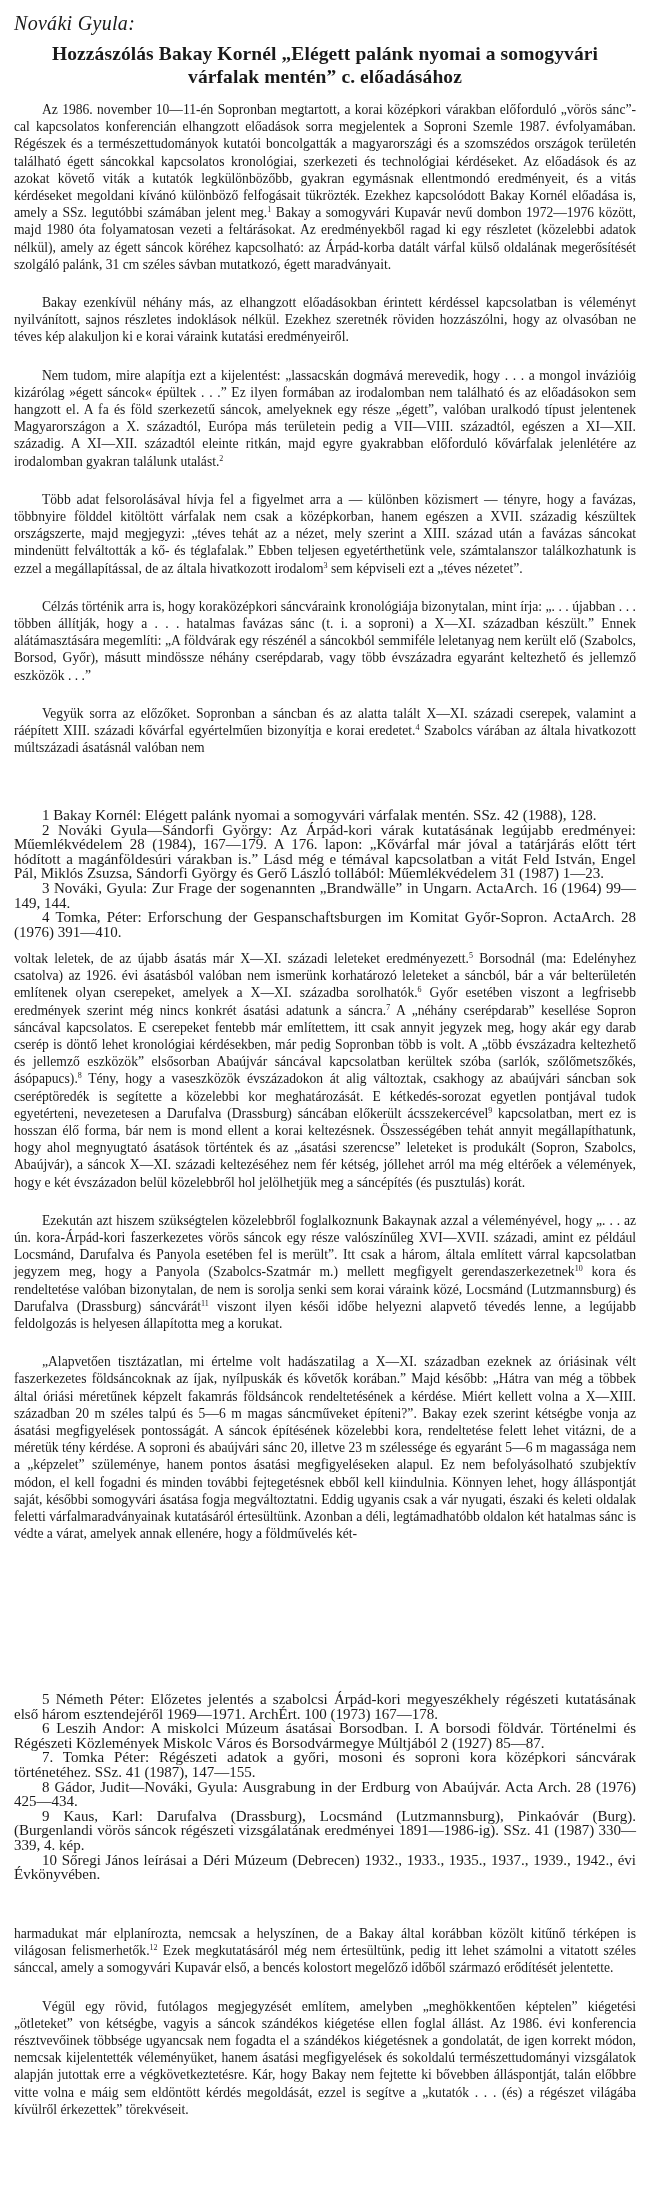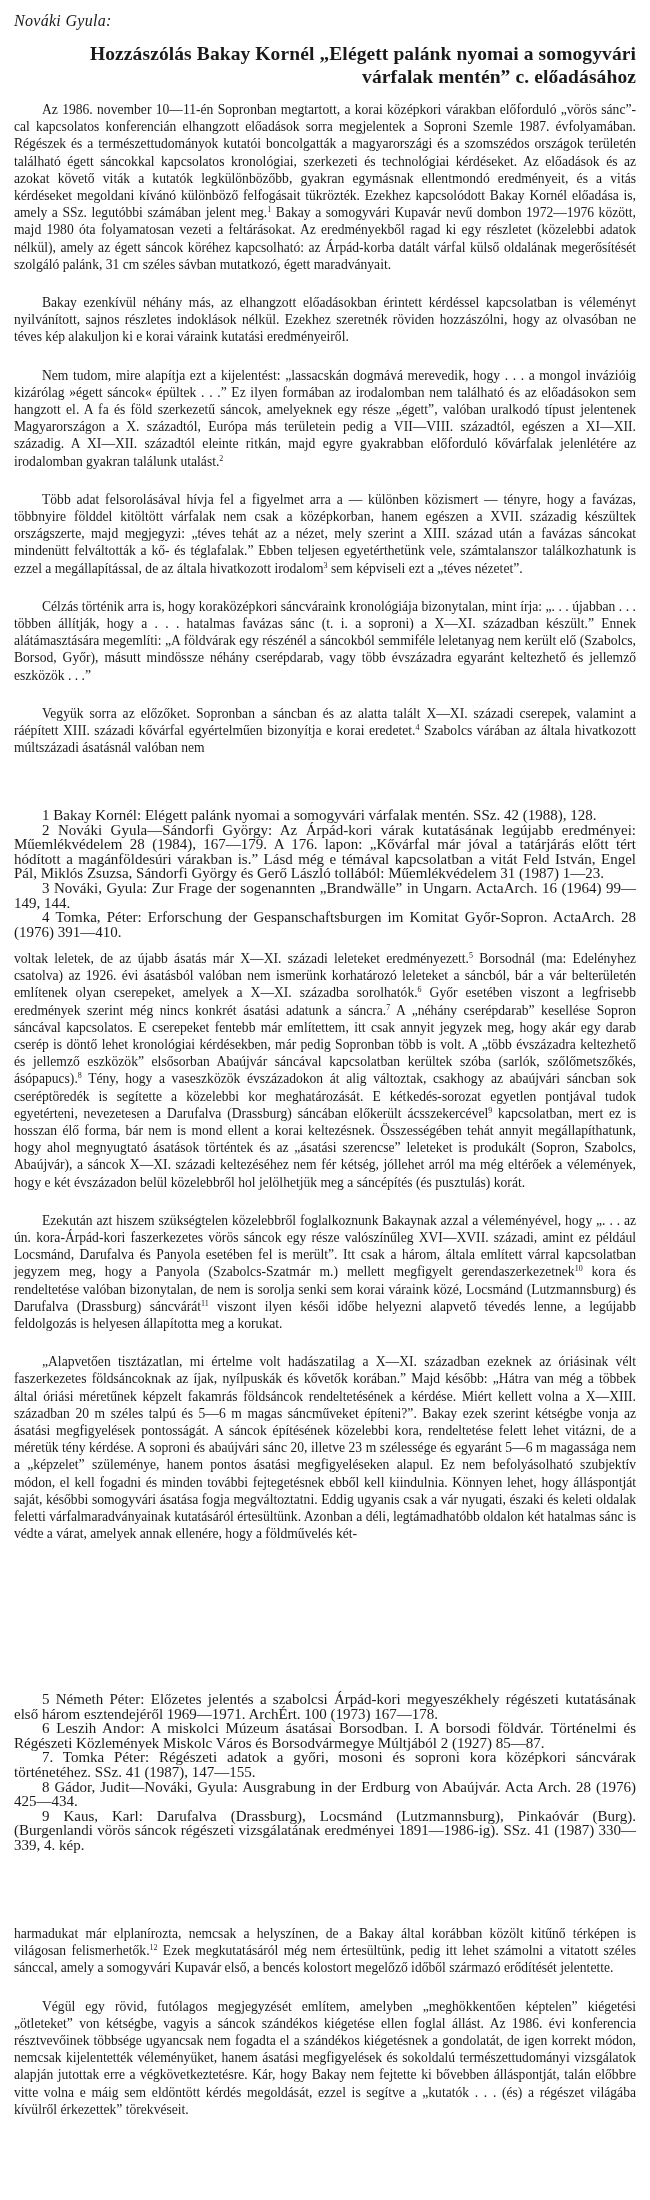--- a/index.html
+++ b/index.html
@@ -2,25 +2,25 @@
 <html><head>
 <meta charset="utf-8">
 <style>
   html, body { margin: 0; padding: 0; background: #ffffff; }
   body {
     width: 650px; height: 2200px; position: relative; overflow: hidden;
     font-family: "Liberation Serif", "DejaVu Serif", serif; color: #1a1a1a;
   }
   .author {
     position: absolute; left: 14px; top: 12px;
-    font-style: italic; font-size: 16px; letter-spacing: 0.3px;
+    font-style: italic; font-size: 20px; letter-spacing: 0.3px;
   }
   .title {
     position: absolute; left: 14px; right: 14px; top: 42px;
-    text-align: right; font-weight: bold; font-size: 19.5px; line-height: 23px;
+    text-align: center; font-weight: bold; font-size: 19.5px; line-height: 23px;
     font-family: "Liberation Serif", serif; letter-spacing: 0.1px;
   }
   .block {
     position: absolute; left: 14px; right: 14px;
   }
   .body-text p {
     margin: 0; font-size: 13.6px; line-height: 17.2px; text-align: justify;
     text-indent: 28px; hyphens: manual;
   }
   .body-text p + p { margin-top: 21px; }
@@ -65,18 +65,19 @@
   <p><span>Ezekután azt hiszem szükségtelen közelebbről foglalkoznunk Bakaynak azzal a véleményével, hogy „. . . az ún. kora-Árpád-kori faszerkezetes vörös sáncok egy része valószínűleg XVI—XVII. századi, amint ez például Locsmánd, Darufalva és Panyola esetében fel is merült”. Itt csak a három, általa említett várral kapcsolatban jegyzem meg, hogy a Panyola (Szabolcs-Szatmár m.) mellett megfigyelt gerendaszerkezetnek</span><sup>10</sup><span> kora és rendeltetése valóban bizonytalan, de nem is sorolja senki sem korai váraink közé, Locsmánd (Lutzmannsburg) és Darufalva (Drassburg) sáncvárát</span><sup>11</sup><span> viszont ilyen késői időbe helyezni alapvető tévedés lenne, a legújabb feldolgozás is helyesen állapította meg a korukat.</span></p>
   <p><span>„Alapvetően tisztázatlan, mi értelme volt hadászatilag a X—XI. században ezeknek az óriásinak vélt faszerkezetes földsáncoknak az íjak, nyílpuskák és kővetők korában.” Majd később: „Hátra van még a többek által óriási méretűnek képzelt fakamrás földsáncok rendeltetésének a kérdése. Miért kellett volna a X—XIII. században 20 m széles talpú és 5—6 m magas sáncműveket építeni?”. Bakay ezek szerint kétségbe vonja az ásatási megfigyelések pontosságát. A sáncok építésének közelebbi kora, rendeltetése felett lehet vitázni, de a méretük tény kérdése. A soproni és abaújvári sánc 20, illetve 23 m szélessége és egyaránt 5—6 m magassága nem a „képzelet” szüleménye, hanem pontos ásatási megfigyeléseken alapul. Ez nem befolyásolható szubjektív módon, el kell fogadni és minden további fejtegetésnek ebből kell kiindulnia. Könnyen lehet, hogy álláspontját saját, későbbi somogyvári ásatása fogja megváltoztatni. Eddig ugyanis csak a vár nyugati, északi és keleti oldalak feletti várfalmaradványainak kutatásáról értesültünk. Azonban a déli, legtámadhatóbb oldalon két hatalmas sánc is védte a várat, amelyek annak ellenére, hogy a földművelés két-</span></p>
 </div>
 
 <div class="block notes" id="n2">
   <p><span>5</span> <span>Németh Péter: Előzetes jelentés a szabolcsi Árpád-kori megyeszékhely régészeti kutatásának első három esztendejéről 1969—1971. ArchÉrt. 100 (1973) 167—178.</span></p>
   <p><span>6</span> <span>Leszih Andor: A miskolci Múzeum ásatásai Borsodban. I. A borsodi földvár. Történelmi és Régészeti Közlemények Miskolc Város és Borsodvármegye Múltjából 2 (1927) 85—87.</span></p>
   <p><span>7.</span> <span>Tomka Péter: Régészeti adatok a győri, mosoni és soproni kora középkori sáncvárak történetéhez. SSz. 41 (1987), 147—155.</span></p>
   <p><span>8</span> <span>Gádor, Judit—Nováki, Gyula: Ausgrabung in der Erdburg von Abaújvár. Acta Arch. 28 (1976) 425—434.</span></p>
   <p><span>9</span> <span>Kaus, Karl: Darufalva (Drassburg), Locsmánd (Lutzmannsburg), Pinkaóvár (Burg). (Burgenlandi vörös sáncok régészeti vizsgálatának eredményei 1891—1986-ig). SSz. 41 (1987) 330—339, 4. kép.</span></p>
+  <p><span>10</span> <span>Sőregi János leírásai a Déri Múzeum (Debrecen) 1932., 1933., 1935., 1937., 1939., 1942., évi Évkönyvében.</span></p>
 </div>
 
 <div class="block body-text" id="b3">
   <p class="cont"><span>harmadukat már elplanírozta, nemcsak a helyszínen, de a Bakay által korábban közölt kitűnő térképen is világosan felismerhetők.</span><sup>12</sup><span> Ezek megkutatásáról még nem értesültünk, pedig itt lehet számolni a vitatott széles sánccal, amely a somogyvári Kupavár első, a bencés kolostort megelőző időből származó erődítését jelentette.</span></p>
   <p><span>Végül egy rövid, futólagos megjegyzését említem, amelyben „meghökkentően képtelen” kiégetési „ötleteket” von kétségbe, vagyis a sáncok szándékos kiégetése ellen foglal állást. Az 1986. évi konferencia résztvevőinek többsége ugyancsak nem fogadta el a szándékos kiégetésnek a gondolatát, de igen korrekt módon, nemcsak kijelentették véleményüket, hanem ásatási megfigyelések és sokoldalú természettudományi vizsgálatok alapján jutottak erre a végkövetkeztetésre. Kár, hogy Bakay nem fejtette ki bővebben álláspontját, talán előbbre vitte volna e máig sem eldöntött kérdés megoldását, ezzel is segítve a „kutatók . . . (és) a régészet világába kívülről érkezettek” törekvéseit.</span></p>
 </div>
 
 </body></html>

